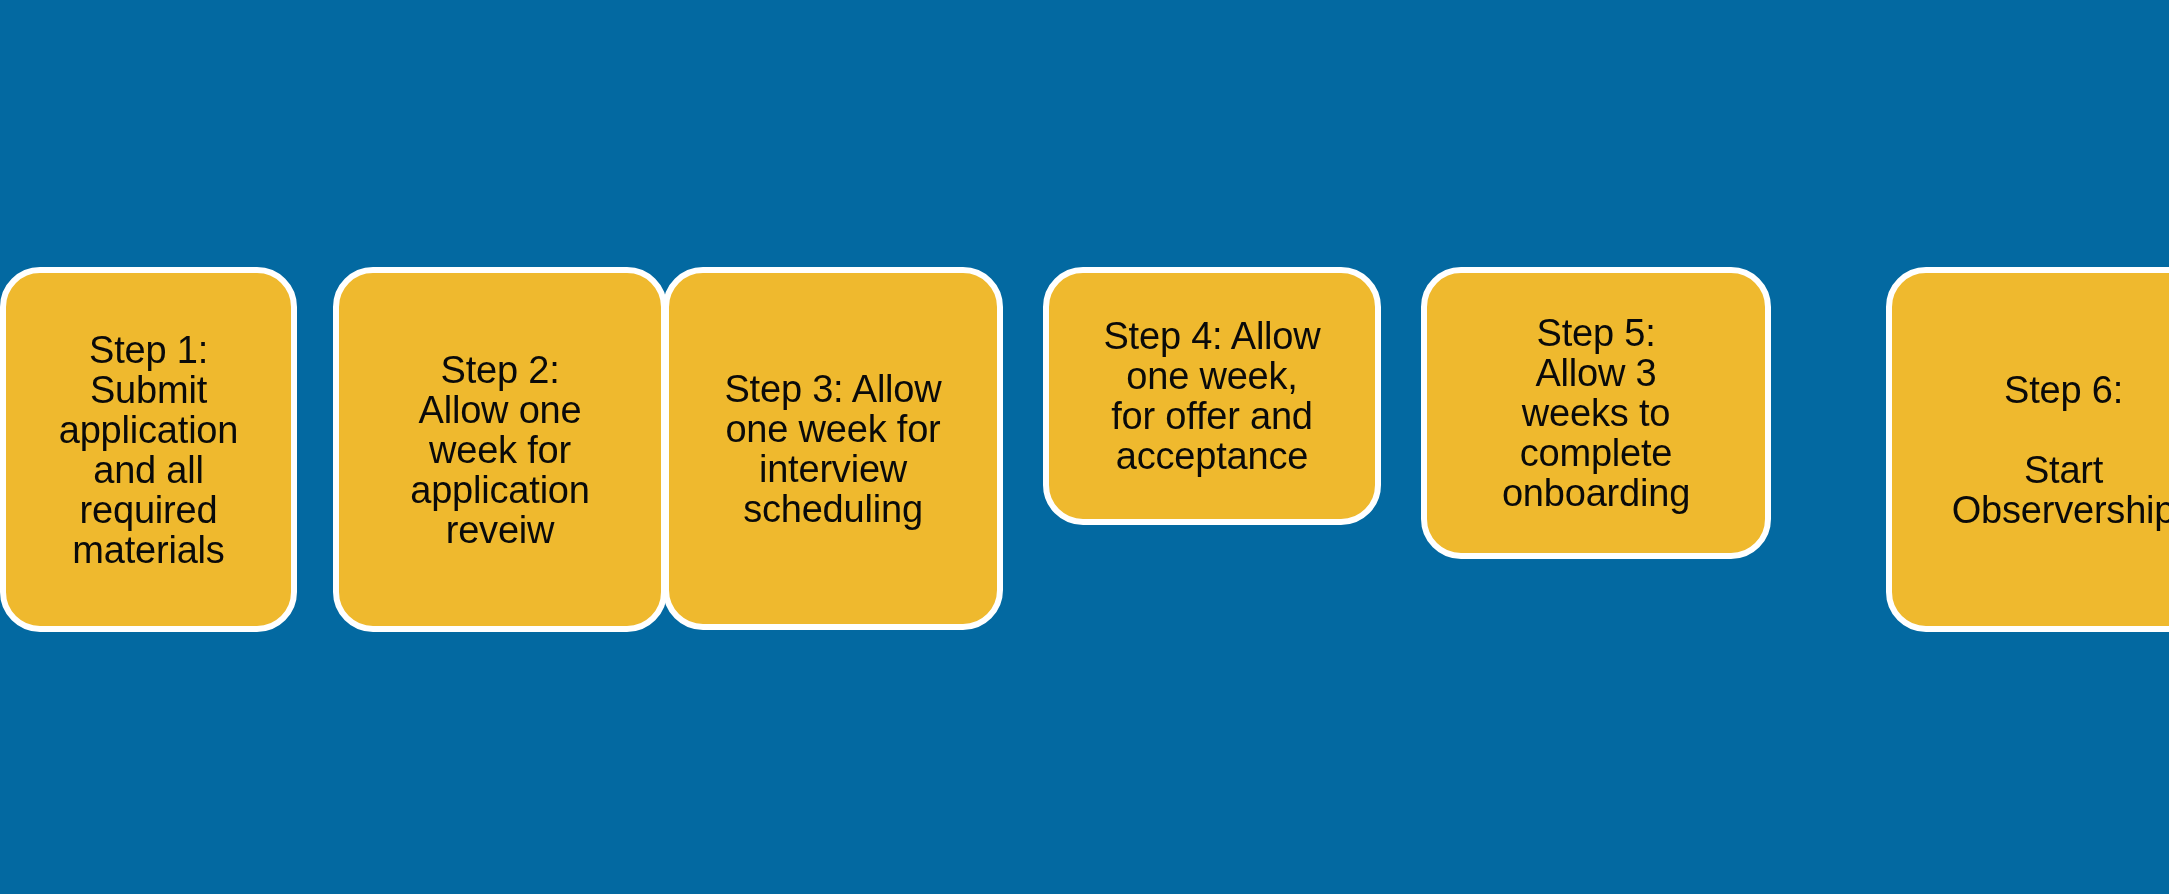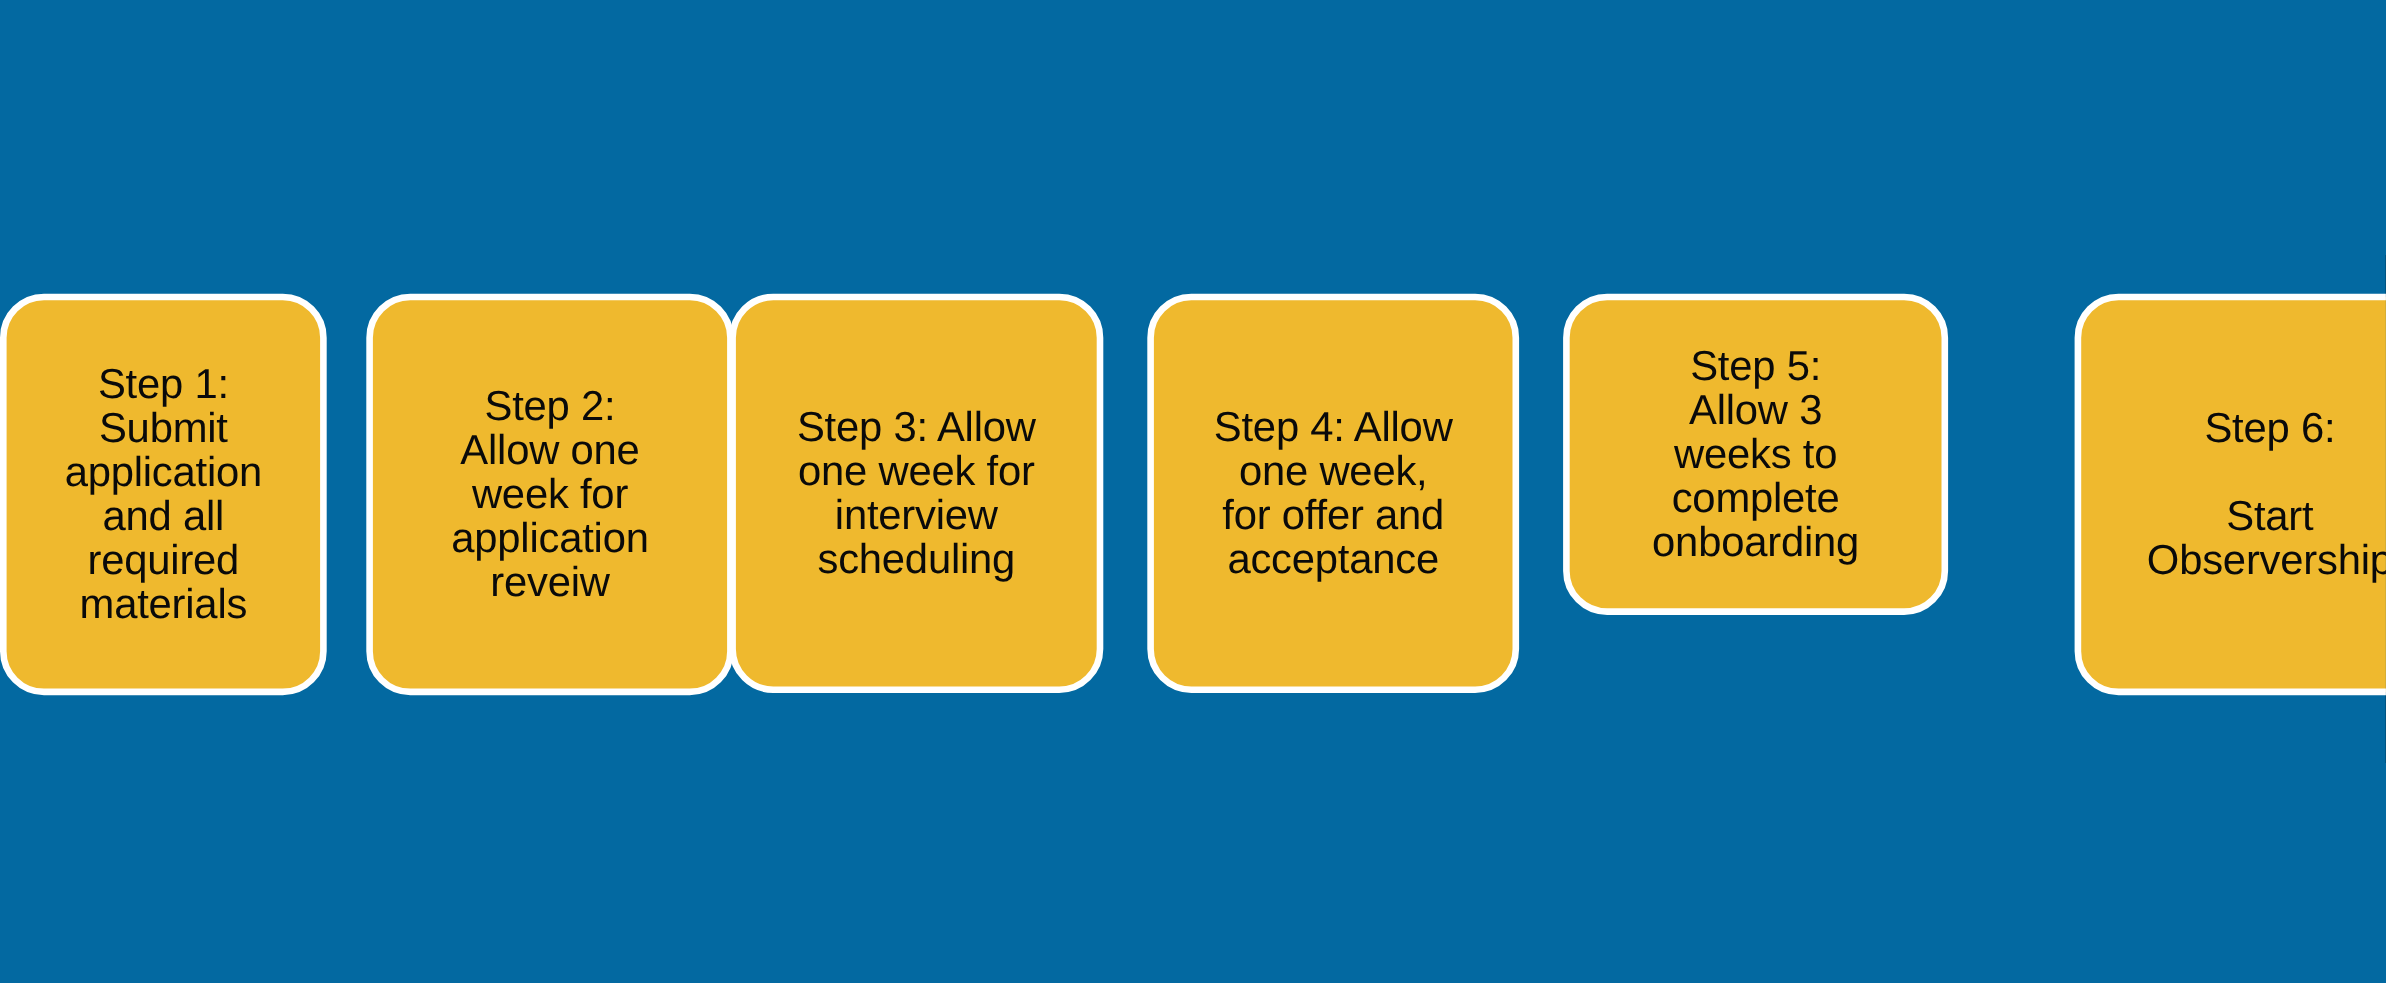--- a/index.html
+++ b/index.html
@@ -50,21 +50,21 @@
     line-height: 40px;
     font-weight: 400;
     white-space: pre-line;
     letter-spacing: -0.2px;
   }
 
   
   .box-1 { left: 0px;    width: 297px; height: 365px; }
   .box-2 { left: 333px;  width: 334px; height: 365px; }
   .box-3 { left: 663px;  width: 340px; height: 363px; }
-  .box-4 { left: 1043px; width: 338px; height: 363px; }
+  .box-4 { left: 1043px; width: 338px; height: 258px; }
   .box-5 { left: 1421px; width: 350px; height: 292px; }
   .box-6 { left: 1886px; width: 355px; height: 365px; }
 </style>
 </head>
 <body>
 
 <div class="canvas">
   <div class="flow-row">
 
     <div class="step-box box-1">

